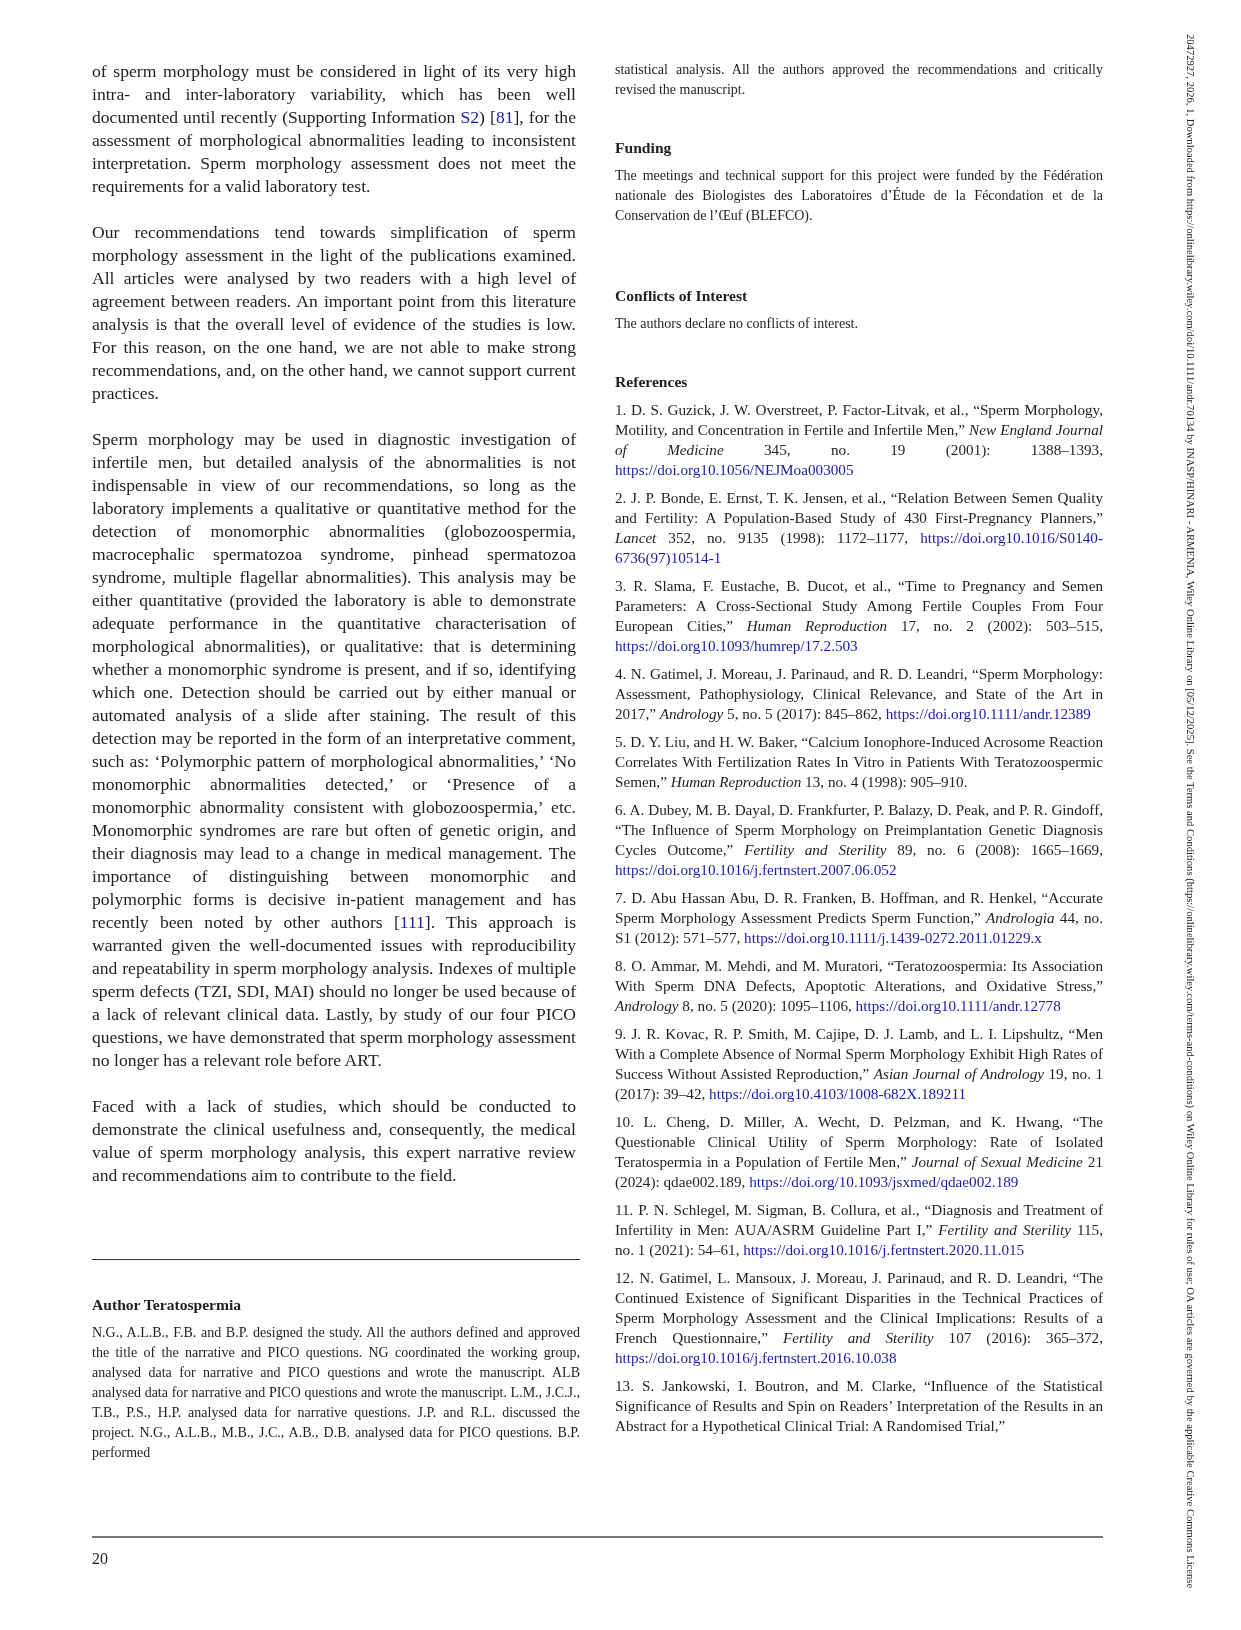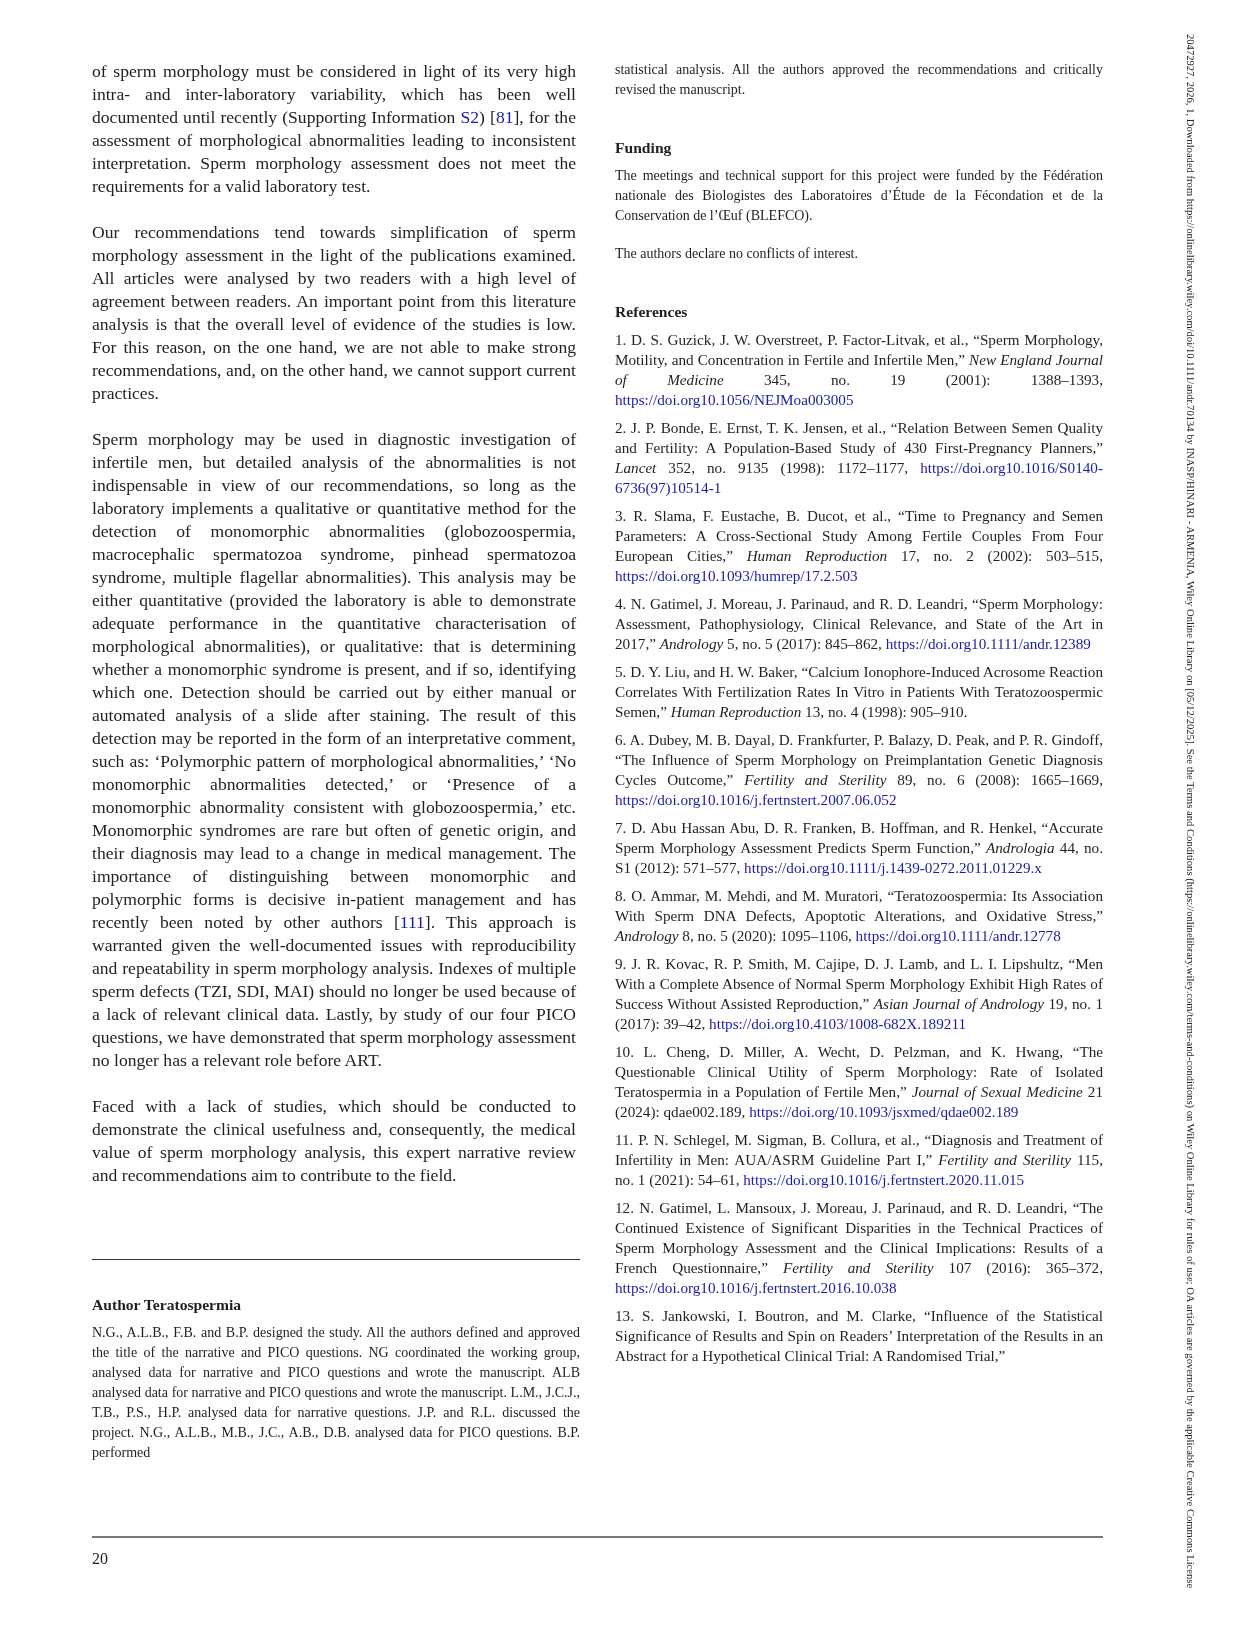--- a/index.html
+++ b/index.html
@@ -48,22 +48,23 @@
 
 <div style="position:absolute; left:92px; top:1295px; width:488px;">
   <h3 class="sec-head">Author Teratospermia</h3>
   <p class="small-p">N.G., A.L.B., F.B. and B.P. designed the study. All the authors defined and approved the title of the narrative and PICO questions. NG coordinated the working group, analysed data for narrative and PICO questions and wrote the manuscript. ALB analysed data for narrative and PICO ques­tions and wrote the manuscript. L.M., J.C.J., T.B., P.S., H.P. analysed data for narrative questions. J.P. and R.L. discussed the project. N.G., A.L.B., M.B., J.C., A.B., D.B. analysed data for PICO questions. B.P. performed</p>
 </div>
 
 <div class="col col-right">
   <p class="small-p" style="margin-bottom:38px;">statistical analysis. All the authors approved the recommendations and critically revised the manuscript.</p>
 
   <h3 class="sec-head">Funding</h3>
-  <p class="small-p" style="margin-bottom:18px;">The meetings and technical support for this project were funded by the Fédération nationale des Biologistes des Laboratoires d’Étude de la Fécondation et de la Conservation de l’Œuf (BLEFCO).</p>
+  <p class="small-p" style="margin-bottom:60px;">The meetings and technical support for this project were funded by the Fédération nationale des Biologistes des Laboratoires d’Étude de la Fécondation et de la Conservation de l’Œuf (BLEFCO).</p>
 
+  <h3 class="sec-head">Conflicts of Interest</h3>
   <p class="small-p" style="margin-bottom:38px;">The authors declare no conflicts of interest.</p>
 
   <h3 class="sec-head">References</h3>
   <div>
     <p class="ref"><span>1. D. S. Guzick, J. W. Overstreet, P. Factor-Litvak, et al., “Sperm Mor­phology, Motility, and Concentration in Fertile and Infertile Men,” </span><i>New England Journal of Medicine</i><span> 345, no. 19 (2001): 1388–1393, </span><a class="link">https://doi.org10.1056/NEJMoa003005</a></p>
     <p class="ref"><span>2. J. P. Bonde, E. Ernst, T. K. Jensen, et al., “Relation Between Semen Quality and Fertility: A Population-Based Study of 430 First-Pregnancy Planners,” </span><i>Lancet</i><span> 352, no. 9135 (1998): 1172–1177, </span><a class="link">https://doi.org10.1016/S0140-6736(97)10514-1</a></p>
     <p class="ref"><span>3. R. Slama, F. Eustache, B. Ducot, et al., “Time to Pregnancy and Semen Parameters: A Cross-Sectional Study Among Fertile Couples From Four European Cities,” </span><i>Human Reproduction</i><span> 17, no. 2 (2002): 503–515, </span><a class="link">https://doi.org10.1093/humrep/17.2.503</a></p>
     <p class="ref"><span>4. N. Gatimel, J. Moreau, J. Parinaud, and R. D. Leandri, “Sperm Morphology: Assessment, Pathophysiology, Clinical Relevance, and State of the Art in 2017,” </span><i>Andrology</i><span> 5, no. 5 (2017): 845–862, </span><a class="link">https://doi.org10.1111/andr.12389</a></p>
     <p class="ref"><span>5. D. Y. Liu, and H. W. Baker, “Calcium Ionophore-Induced Acrosome Reaction Correlates With Fertilization Rates In Vitro in Patients With Teratozoospermic Semen,” </span><i>Human Reproduction</i><span> 13, no. 4 (1998): 905–910.</span><a class="link"></a></p>
     <p class="ref"><span>6. A. Dubey, M. B. Dayal, D. Frankfurter, P. Balazy, D. Peak, and P. R. Gindoff, “The Influence of Sperm Morphology on Preimplantation Genetic Diagnosis Cycles Outcome,” </span><i>Fertility and Sterility</i><span> 89, no. 6 (2008): 1665–1669, </span><a class="link">https://doi.org10.1016/j.fertnstert.2007.06.052</a></p>

